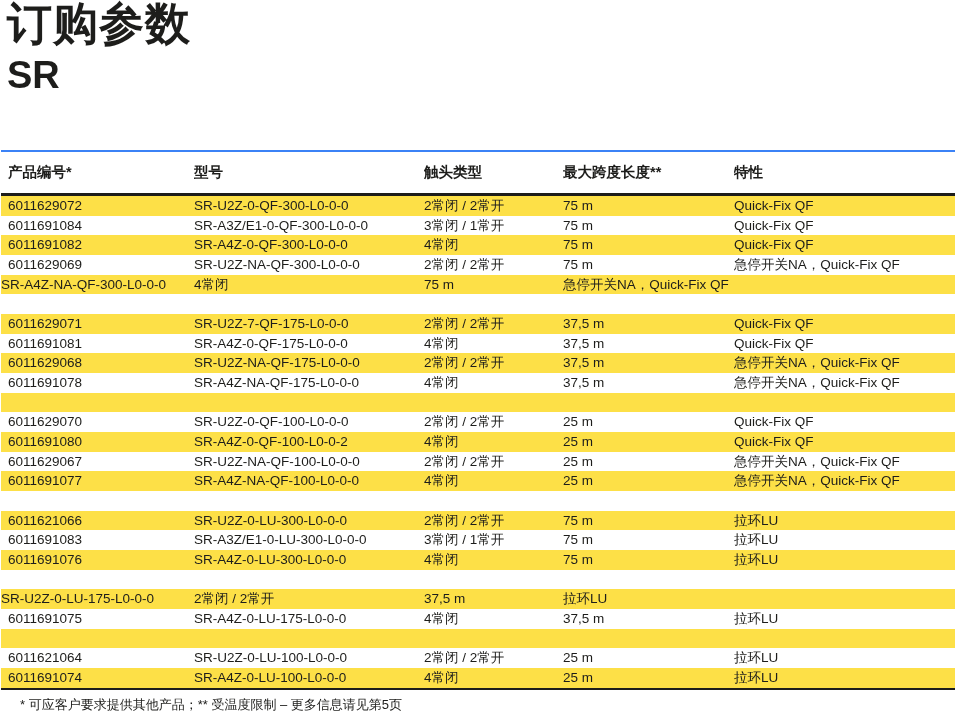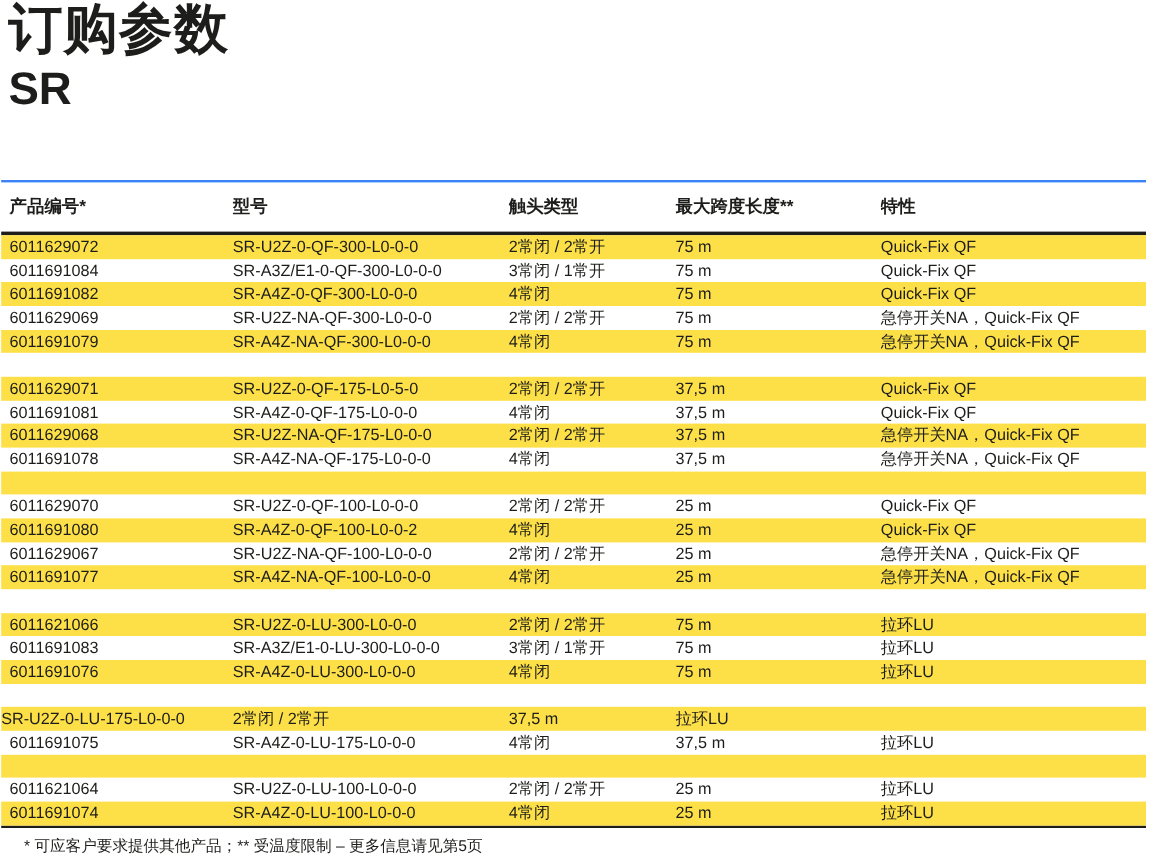--- a/index.html
+++ b/index.html
@@ -78,36 +78,35 @@
     <div class="td">Quick-Fix QF</div>
   </div>
       <div class="tr">
     <div class="td c1">6011629069</div>
     <div class="td">SR-U2Z-NA-QF-300-L0-0-0</div>
     <div class="td">2常闭 / 2常开</div>
     <div class="td">75 m</div>
     <div class="td">急停开关NA，Quick-Fix QF</div>
   </div>
       <div class="tr shaded">
-    <div class="td c1">6011691079</div>
     <div class="td">SR-A4Z-NA-QF-300-L0-0-0</div>
     <div class="td">4常闭</div>
     <div class="td">75 m</div>
     <div class="td">急停开关NA，Quick-Fix QF</div>
   </div>
       <div class="tr">
     <div class="td c1"></div>
     <div class="td"></div>
     <div class="td"></div>
     <div class="td"></div>
     <div class="td"></div>
   </div>
       <div class="tr shaded">
     <div class="td c1">6011629071</div>
-    <div class="td">SR-U2Z-0-QF-175-L0-5-0</div>
+    <div class="td">SR-U2Z-7-QF-175-L0-0-0</div>
     <div class="td">2常闭 / 2常开</div>
     <div class="td">37,5 m</div>
     <div class="td">Quick-Fix QF</div>
   </div>
       <div class="tr">
     <div class="td c1">6011691081</div>
     <div class="td">SR-A4Z-0-QF-175-L0-0-0</div>
     <div class="td">4常闭</div>
     <div class="td">37,5 m</div>
     <div class="td">Quick-Fix QF</div>

